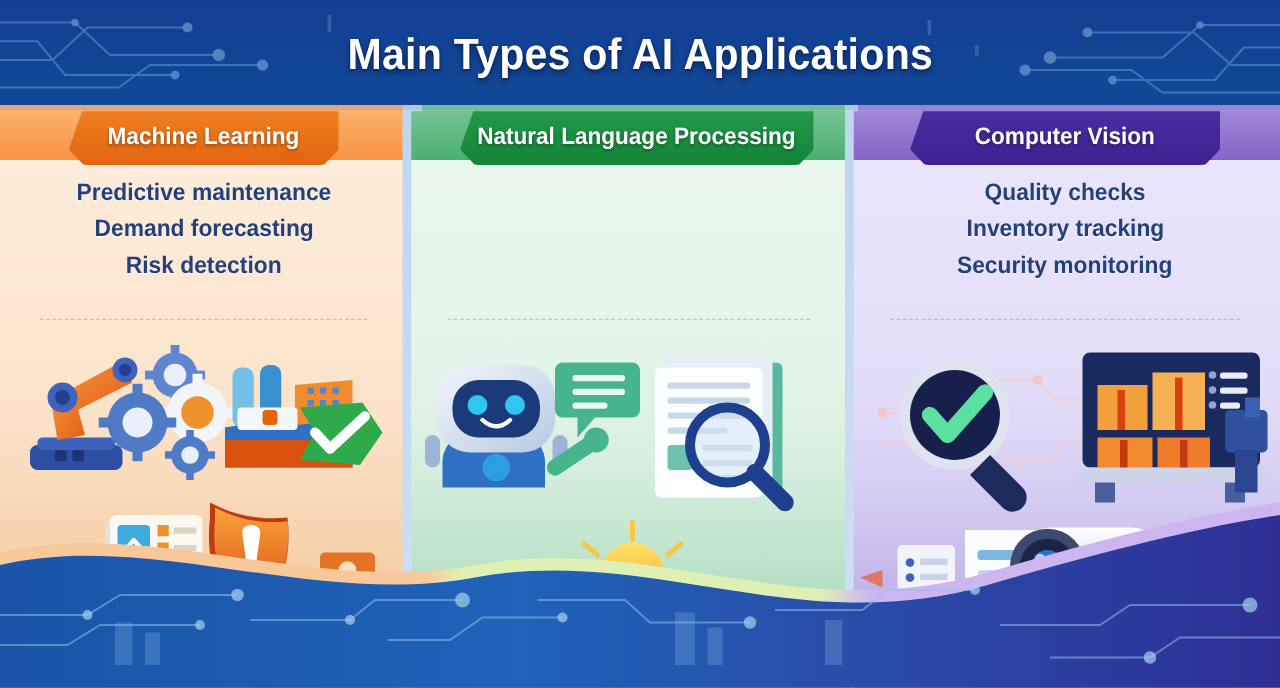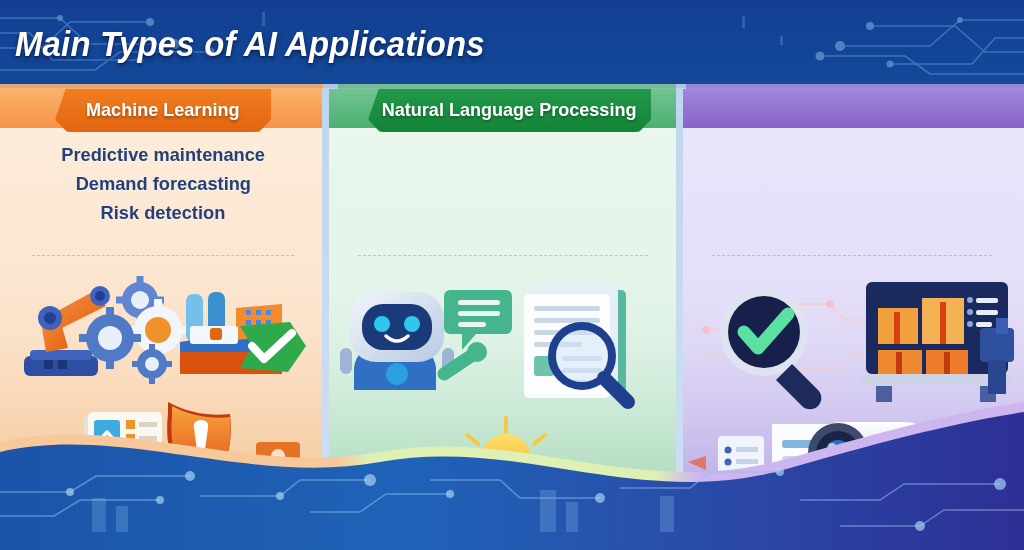--- a/index.html
+++ b/index.html
@@ -12,23 +12,22 @@
     position:relative; width:1024px; height:550px; overflow:hidden;
     background:linear-gradient(180deg,#123f93 0%,#14529f 30%,#1565b4 60%,#1a73c0 100%);
   }
 
   
   .circuits-top { position:absolute; inset:0 0 auto 0; height:95px; opacity:.55; }
 
   
   .title-wrap {
     position:absolute; top:0; left:0; right:0; height:88px;
-    display:flex; align-items:center; justify-content:flex-start;
+    display:flex; align-items:center; justify-content:center;
     z-index:6;
-    font-style:italic;
   }
   .title {
     font-size:35px; font-weight:bold; color:#ffffff; letter-spacing:.2px;
     text-shadow:0 3px 6px rgba(4,22,60,.55), 0 1px 2px rgba(4,22,60,.6);
     transform:scaleX(.94); white-space:nowrap;
   }
 
   
   .columns {
     position:absolute; top:88px; left:0; width:1024px; height:462px;
@@ -397,21 +396,29 @@
             <path d="M292 248 a10 10 0 0 1 20 0 Z" fill="#d9e6c8"></path>
             <circle cx="302" cy="236" r="6" fill="#d9e6c8"></circle>
             <path d="M322 242 l6 7 l12 -13" stroke="#bcd8a8" stroke-width="4" fill="none" stroke-linecap="round"></path>
           </g>
         </svg>
       </div>
     </div>
 
     <div class="col cv">
       <div class="ribbon-band"></div>
-
+      <div class="ribbon">
+        <span class="ribbon-label">Computer Vision</span>
+      </div>
+
+      <div class="items">
+        <div class="item">Quality checks</div>
+        <div class="item">Inventory tracking</div>
+        <div class="item">Security monitoring</div>
+      </div>
       <div class="list-divider"></div>
 
       <div class="art">
         <svg viewBox="0 0 344 286" preserveAspectRatio="xMidYMax meet">
           <defs>
             <linearGradient id="cvbg" x1="0" y1="0" x2="0" y2="1">
               <stop offset="0" stop-color="#e3ddf8" stop-opacity="0"></stop>
               <stop offset="1" stop-color="#7d5ec9" stop-opacity=".55"></stop>
             </linearGradient>
             <linearGradient id="camg" x1="0" y1="0" x2="0" y2="1">

